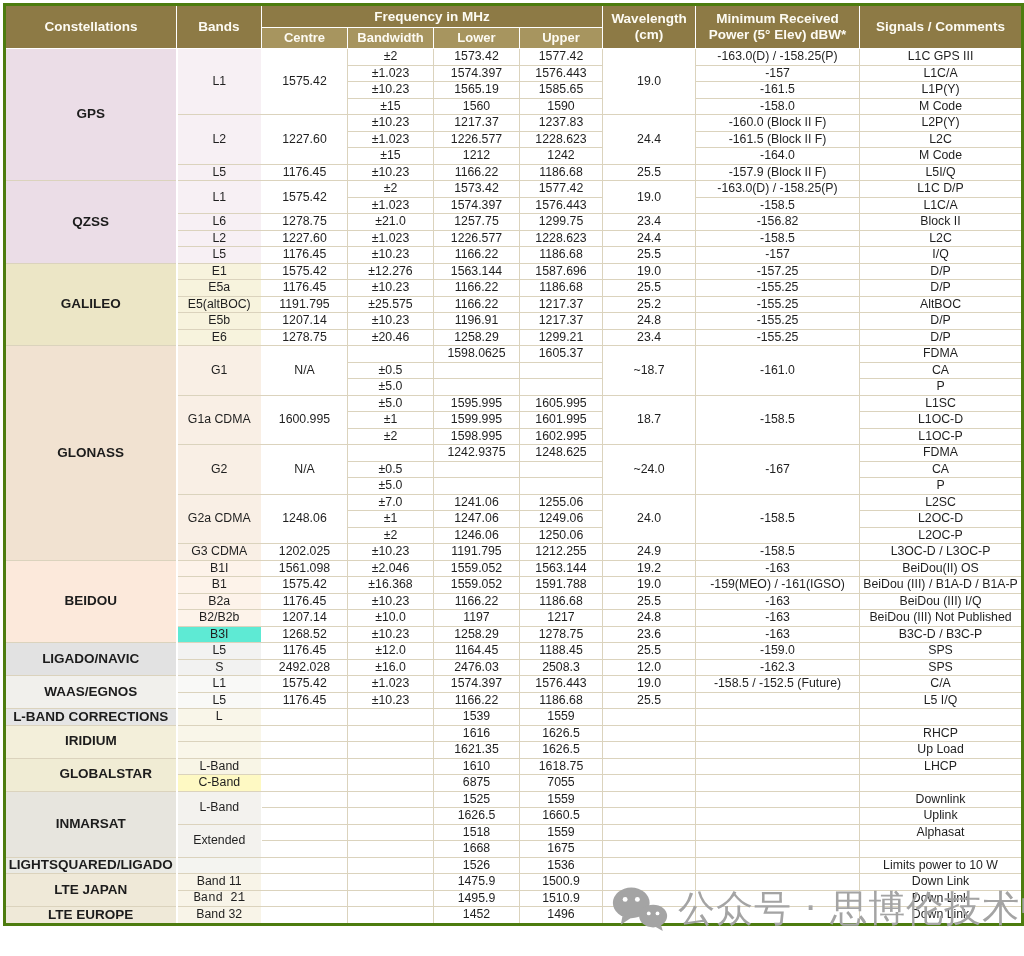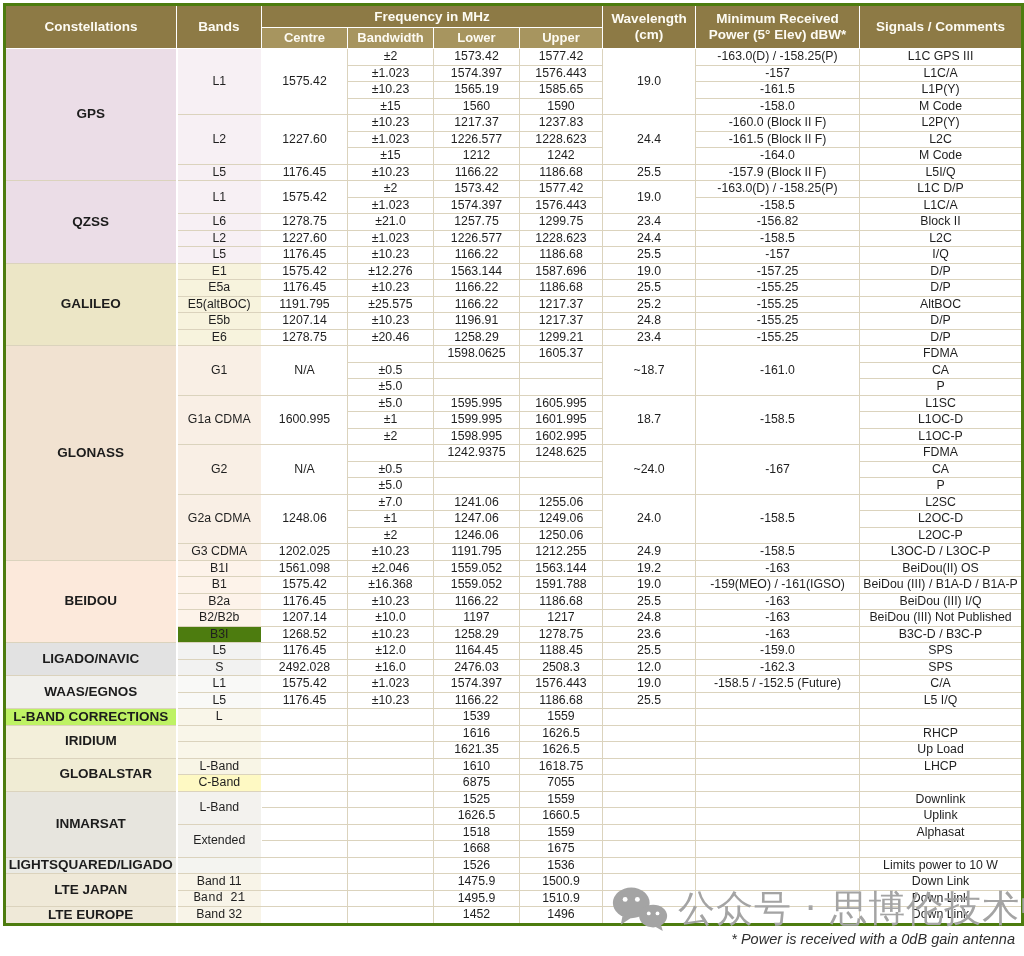--- a/index.html
+++ b/index.html
@@ -357,21 +357,21 @@
           <td class="bandc" style="background: rgb(253, 243, 234);">B2/B2b</td>
           <td>1207.14</td>
           <td>±10.0</td>
           <td>1197</td>
           <td>1217</td>
           <td>24.8</td>
           <td>-163</td>
           <td>BeiDou (III) Not Published</td>
         </tr>
         <tr class="band-start">
-          <td class="bandc" style="background: #4d7c0f;">B3I</td>
+          <td class="bandc" style="background: #5eead4;">B3I</td>
           <td>1268.52</td>
           <td>±10.23</td>
           <td>1258.29</td>
           <td>1278.75</td>
           <td>23.6</td>
           <td>-163</td>
           <td>B3C-D / B3C-P</td>
         </tr>
         <tr class="group-start">
           <td rowspan="2" class="const" style="background: rgb(226, 226, 226);">LIGADO/NAVIC</td>
@@ -409,21 +409,21 @@
           <td class="bandc" style="background: rgb(249, 249, 247);">L5</td>
           <td>1176.45</td>
           <td>±10.23</td>
           <td>1166.22</td>
           <td>1186.68</td>
           <td>25.5</td>
           <td></td>
           <td>L5 I/Q</td>
         </tr>
         <tr class="group-start">
-          <td class="const" style="background: #bef264;">L-BAND CORRECTIONS</td>
+          <td class="const" style="background: #e5e5e5;">L-BAND CORRECTIONS</td>
           <td class="bandc" style="background: rgb(249, 246, 233);">L</td>
           <td></td>
           <td></td>
           <td>1539</td>
           <td>1559</td>
           <td></td>
           <td></td>
           <td></td>
         </tr>
         <tr class="group-start">
@@ -560,14 +560,13 @@
       <circle cx="15" cy="15" r="2.8" fill="#ffffff"></circle>
       <circle cx="29" cy="15" r="2.8" fill="#ffffff"></circle>
       <ellipse cx="47" cy="34" rx="16" ry="13" fill="#a4a4a4"></ellipse>
       <path d="M56 44 L58 51 L49 46 Z" fill="#a4a4a4"></path>
       <circle cx="42" cy="31" r="2.2" fill="#ffffff"></circle>
       <circle cx="52" cy="31" r="2.2" fill="#ffffff"></circle>
     </svg>
     <span>公众号 · 思博伦技术中心</span>
   </div>
 
-  <div class="footnote">* Power is received with a 0dB gain antenna</div>
 </div>
 
 </body></html>

